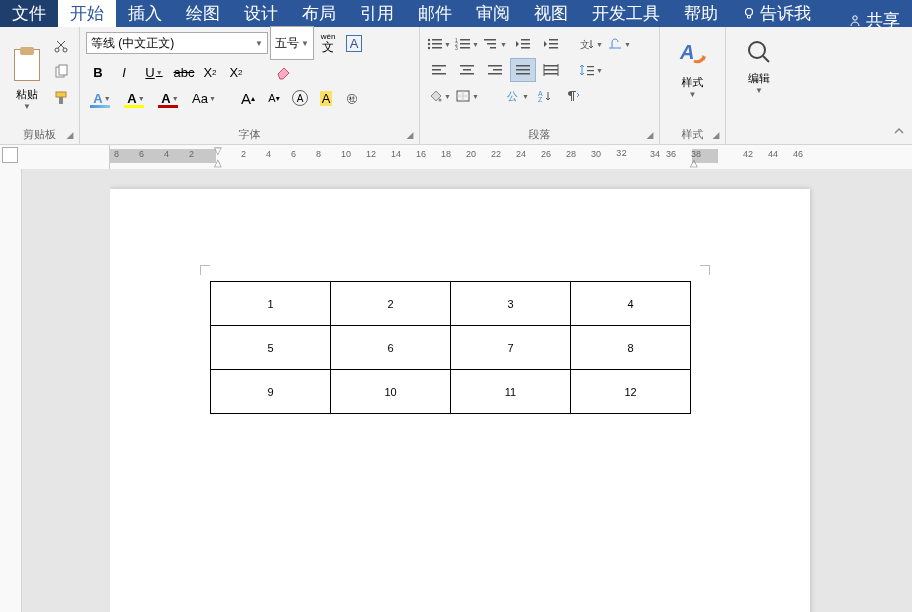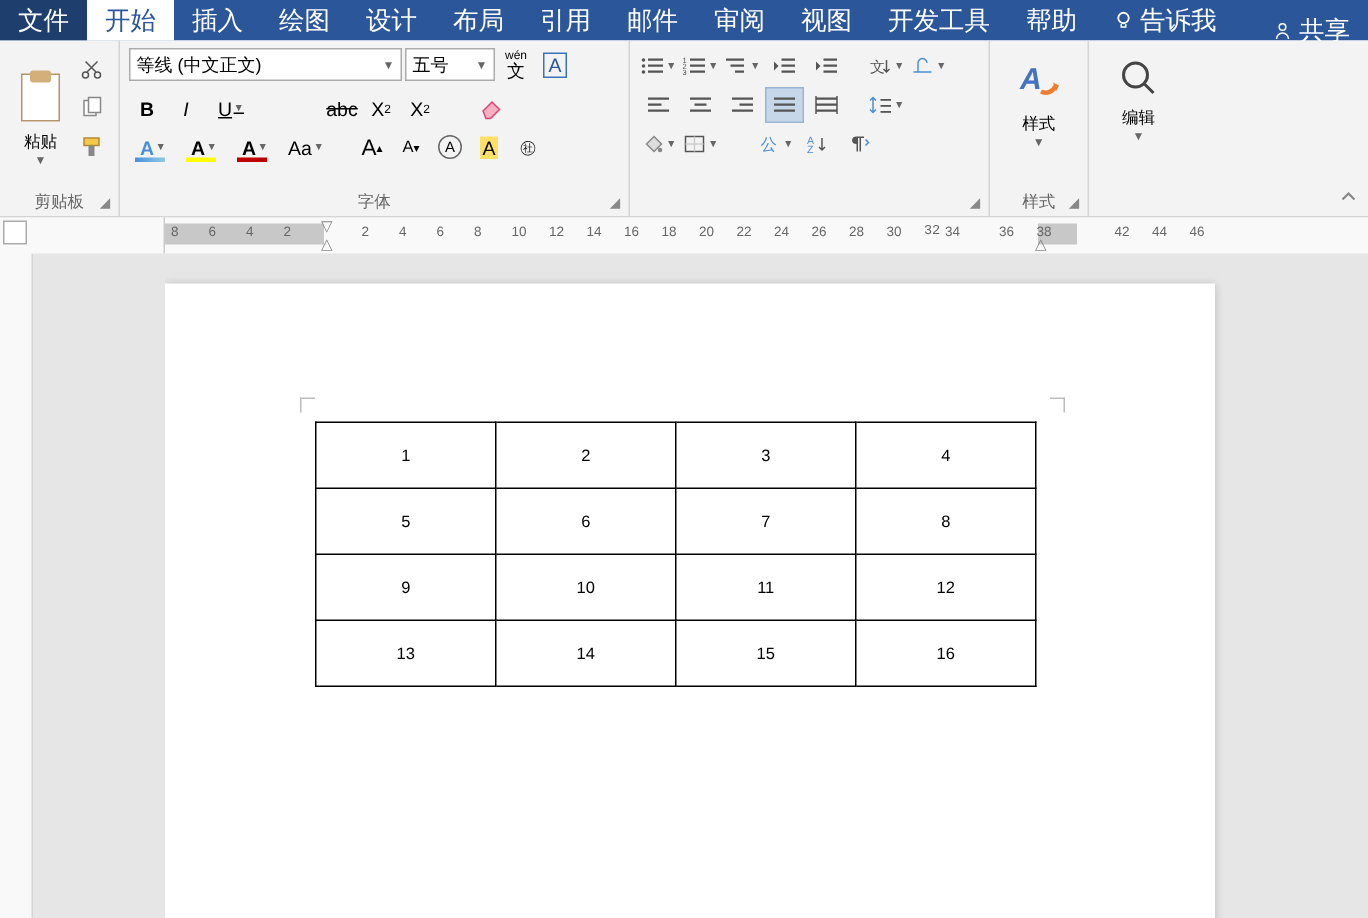--- a/index.html
+++ b/index.html
@@ -23,29 +23,29 @@
 .paste-board{width:26px;height:32px;background:#fff;border:1px solid #b5946b;position:absolute;left:3px;top:2px;}
 .paste-clip{width:14px;height:8px;background:#d4af7a;border-radius:2px;position:absolute;left:9px;top:0;}
 .paste-label{font-size:11px;margin-top:4px;}
 .paste-arrow{font-size:8px;color:#666;}
 .clip-side{display:flex;flex-direction:column;gap:4px;padding-top:4px;}
 .sm-btn{width:22px;height:22px;}
 .font-group{width:340px;}
 .font-row1{display:flex;gap:2px;align-items:center;height:24px;margin-bottom:4px;}
 .font-name{width:182px;height:22px;border:1px solid #ababab;background:#fff;display:flex;align-items:center;padding:0 4px;font-size:12px;text-align:right;}
 .font-name .dd{margin-left:auto;font-size:8px;color:#666;}
-.font-size{width:60px;height:22px;border:1px solid #ababab;background:#fff;display:flex;align-items:center;padding:4px 4px;font-size:12px;}
+.font-size{width:44px;height:22px;border:1px solid #ababab;background:#fff;display:flex;align-items:center;padding:16px 4px;font-size:12px;}
 .font-size .dd{margin-left:auto;font-size:8px;color:#666;}
 .font-row2,.font-row3{display:flex;gap:2px;align-items:center;height:26px;}
 .fbtn{width:24px;height:24px;display:flex;align-items:center;justify-content:center;font-size:13px;}
 .fbtn.wide{width:32px;}
 .bold{font-weight:bold;}
 .italic{font-style:italic;}
 .underline{text-decoration:underline;}
-.strike{text-decoration:line-through;margin-left:44px;}
+.strike{text-decoration:line-through;}
 .color-a{position:relative;font-weight:bold;}
 .color-a .bar{position:absolute;bottom:2px;left:4px;right:8px;height:3px;}
 .dd-arrow{font-size:7px;color:#666;margin-left:1px;}
 .boxed{border:1.5px solid #3b73b9;padding:0 3px;}
 .para-group{width:240px;}
 .para-row{display:flex;gap:2px;align-items:center;height:26px;}
 .pbtn{width:26px;height:24px;display:flex;align-items:center;justify-content:center;}
 .align-active{background:#c7d7ea;border:1px solid #9ab4d4;}
 .styles-group{width:66px;}
 .big-btn{display:flex;flex-direction:column;align-items:center;padding-top:6px;height:92px;cursor:pointer;}
@@ -337,20 +337,21 @@
             <path d="M11 3v8m-2-2l2 2 2-2" stroke="#555" fill="none"></path>
           </svg>
         </div>
       <div class="pbtn btn">
           <svg width="16" height="14">
             <path d="M6 2h5v1h-2v9h-1V3h-1v9H6V7c-2 0-3-1-3-2.5S4 2 6 2z" fill="#555"></path>
             <path d="M12 4l2 2-2 2" stroke="#4a90d9" fill="none"></path>
           </svg>
         </div>
     </div>
+    <div class="group-label">段落</div>
     <div class="group-launcher btn">◢</div>
   </div>
 
   <div class="group styles-group">
     <div class="big-btn">
       <svg width="34" height="34" viewBox="0 0 34 34">
           <text x="4" y="22" font-size="20" font-weight="bold" fill="#4472c4" font-style="italic">A</text>
           <path d="M18 24c4 2 8 0 10-4" stroke="#ed7d31" stroke-width="3" fill="none"></path>
           <path d="M26 18l4 2-2 4" fill="#ed7d31"></path>
         </svg>
@@ -400,21 +401,21 @@
         <span class="ruler-tick" style="left: 281px;">14</span>
         <span class="ruler-tick" style="left: 306px;">16</span>
         <span class="ruler-tick" style="left: 331px;">18</span>
         <span class="ruler-tick" style="left: 356px;">20</span>
         <span class="ruler-tick" style="left: 381px;">22</span>
         <span class="ruler-tick" style="left: 406px;">24</span>
         <span class="ruler-tick" style="left: 431px;">26</span>
         <span class="ruler-tick" style="left: 456px;">28</span>
         <span class="ruler-tick" style="left: 481px;">30</span>
         <span class="ruler-tick" style="left: 506px; font-family: Liberation Mono, monospace;">32</span>
-        <span class="ruler-tick" style="left: 520px;">34</span>
+        <span class="ruler-tick" style="left: 540px;">34</span>
         <span class="ruler-tick" style="left: 556px;">36</span>
         <span class="ruler-tick" style="left: 581px;">38</span>
         <span class="ruler-tick" style="left: 633px;">42</span>
         <span class="ruler-tick" style="left: 658px;">44</span>
         <span class="ruler-tick" style="left: 683px;">46</span>
         <span class="ruler-tick" style="left: 708px; margin-top: 48px;">48</span>
       </div>
     <div class="ruler-indent" style="left:104px;">▽</div>
     <div class="ruler-indent" style="left:104px;top:12px;">△</div>
     <div class="ruler-indent" style="left:580px;top:12px;">△</div>
@@ -443,23 +444,17 @@
               <td>6</td>
               <td>7</td>
               <td>8</td>
             </tr>
             <tr>
               <td>9</td>
               <td>10</td>
               <td>11</td>
               <td>12</td>
             </tr>
-            <tr>
-              <td>13</td>
-              <td>14</td>
-              <td>15</td>
-              <td>16</td>
-            </tr>
           </tbody>
       </table>
     </div>
   </div>
 </div>
 
 </body></html>

